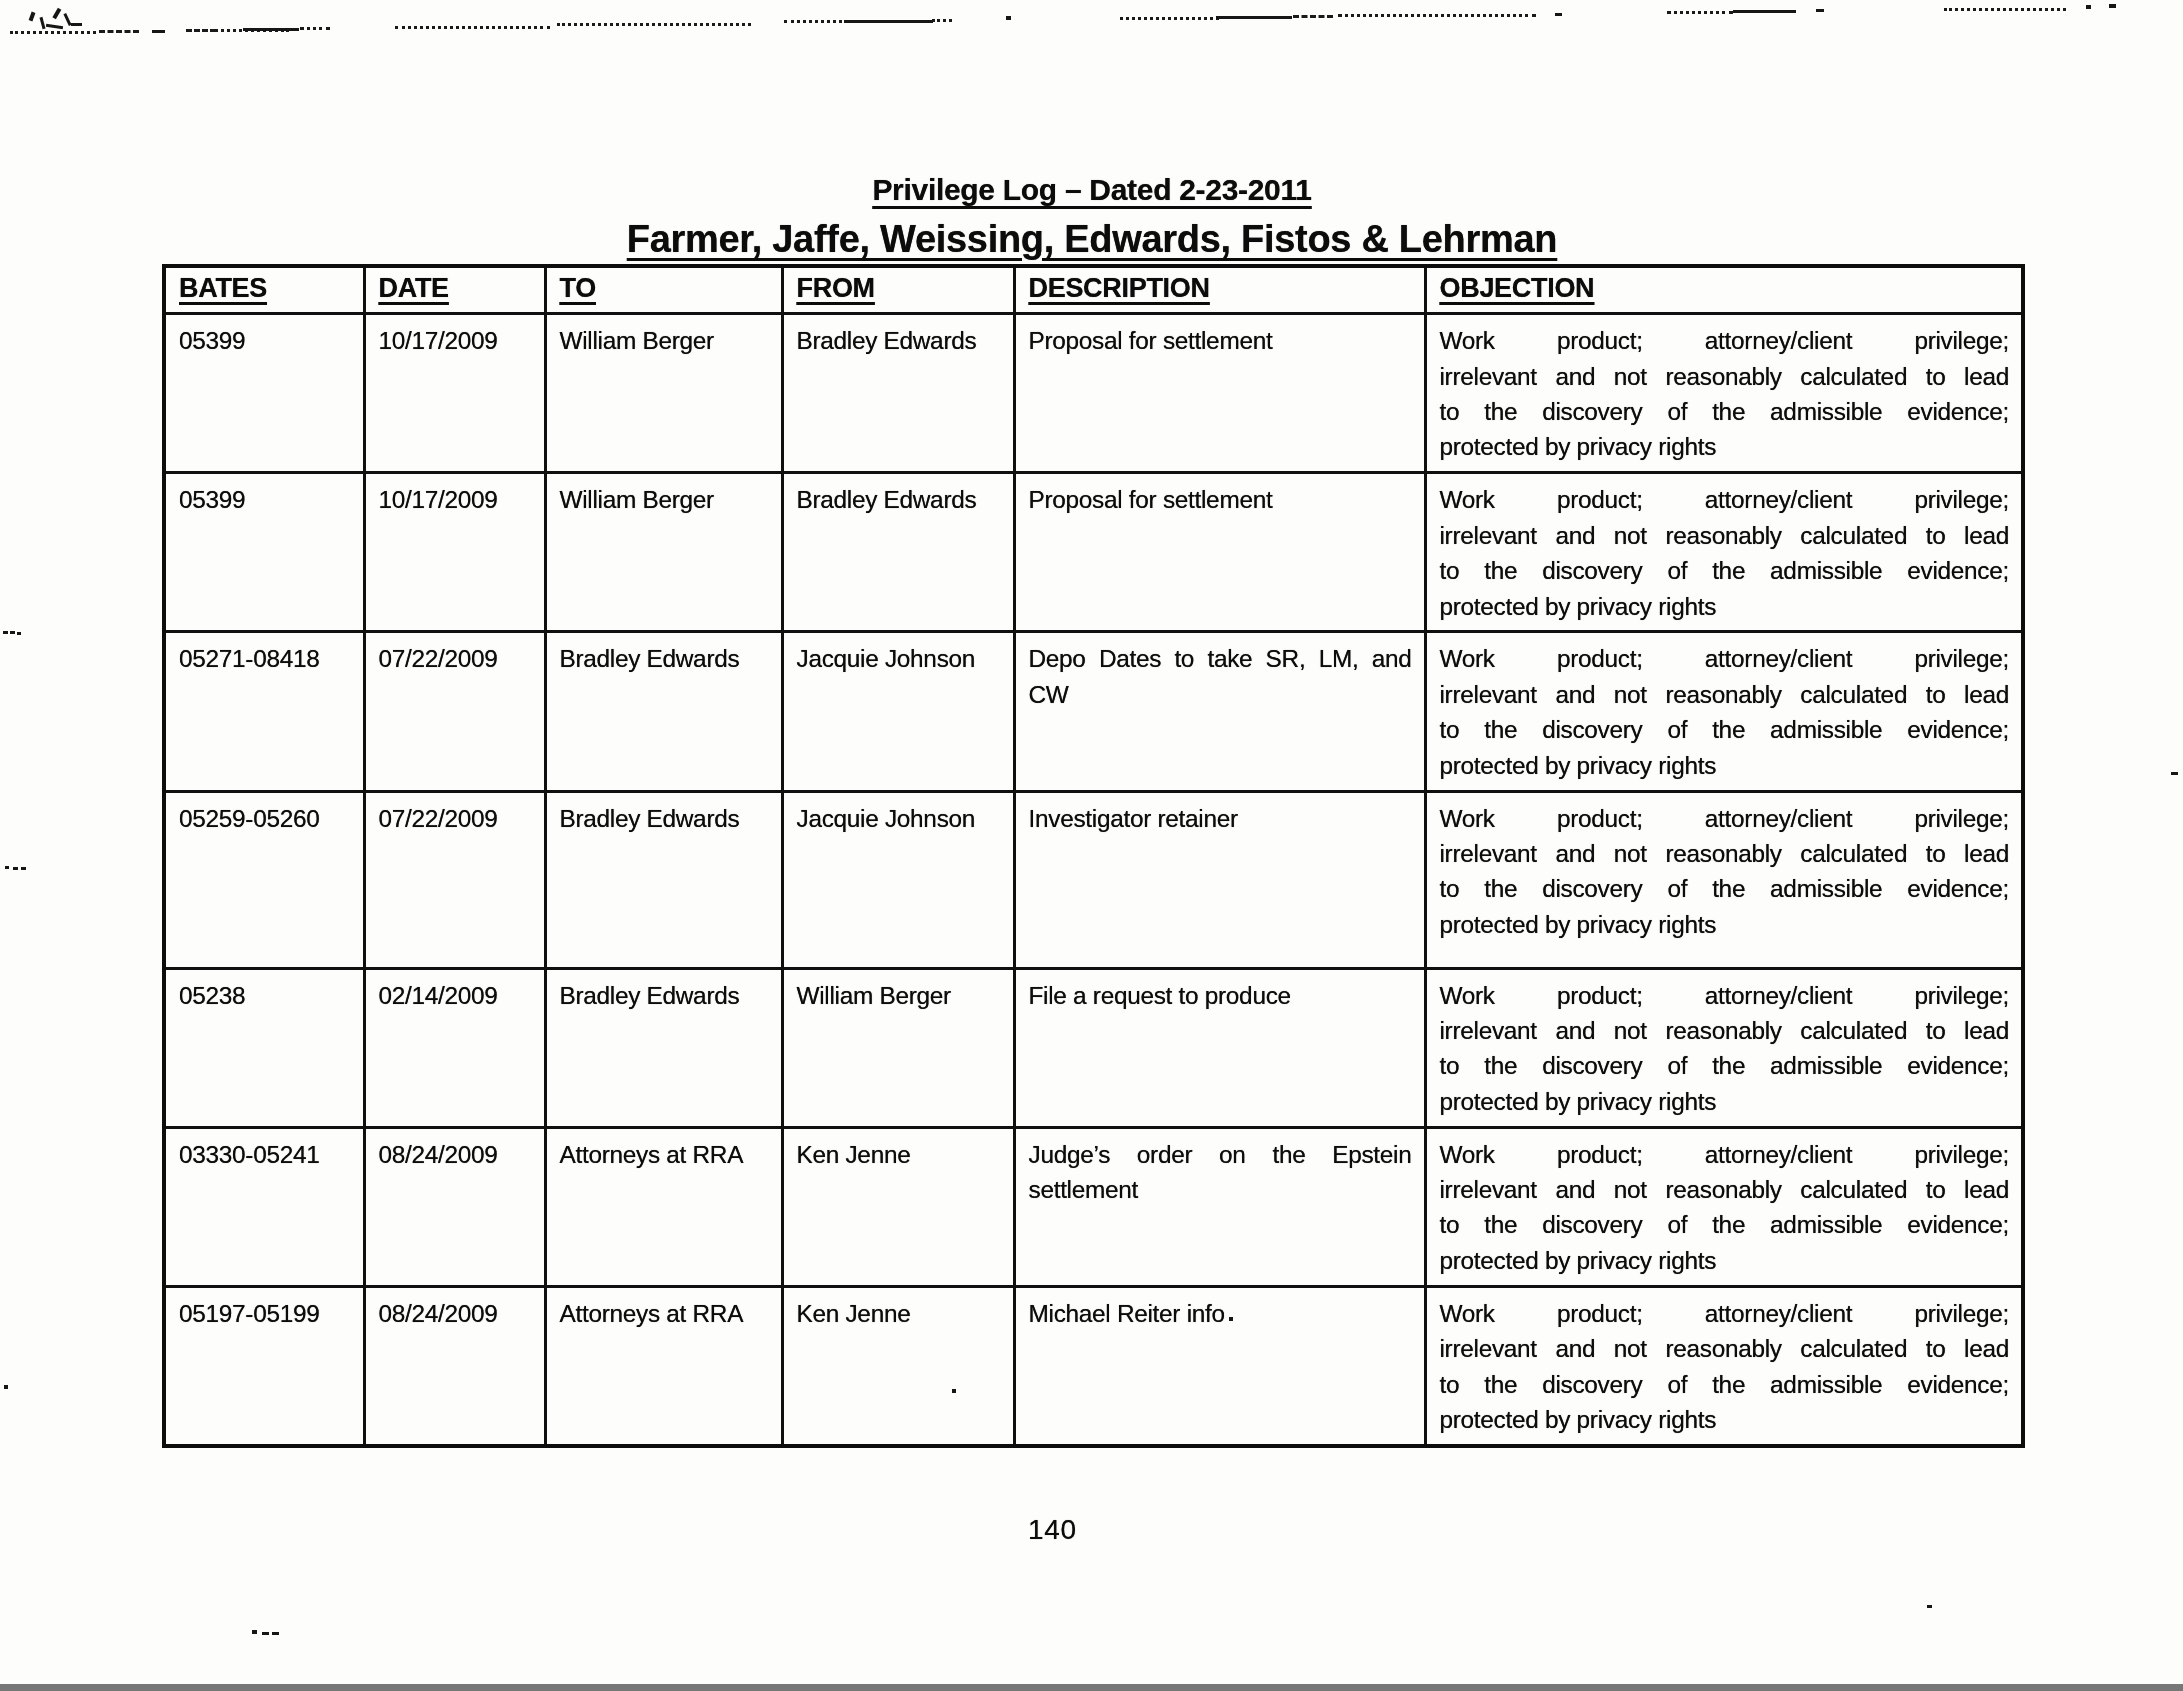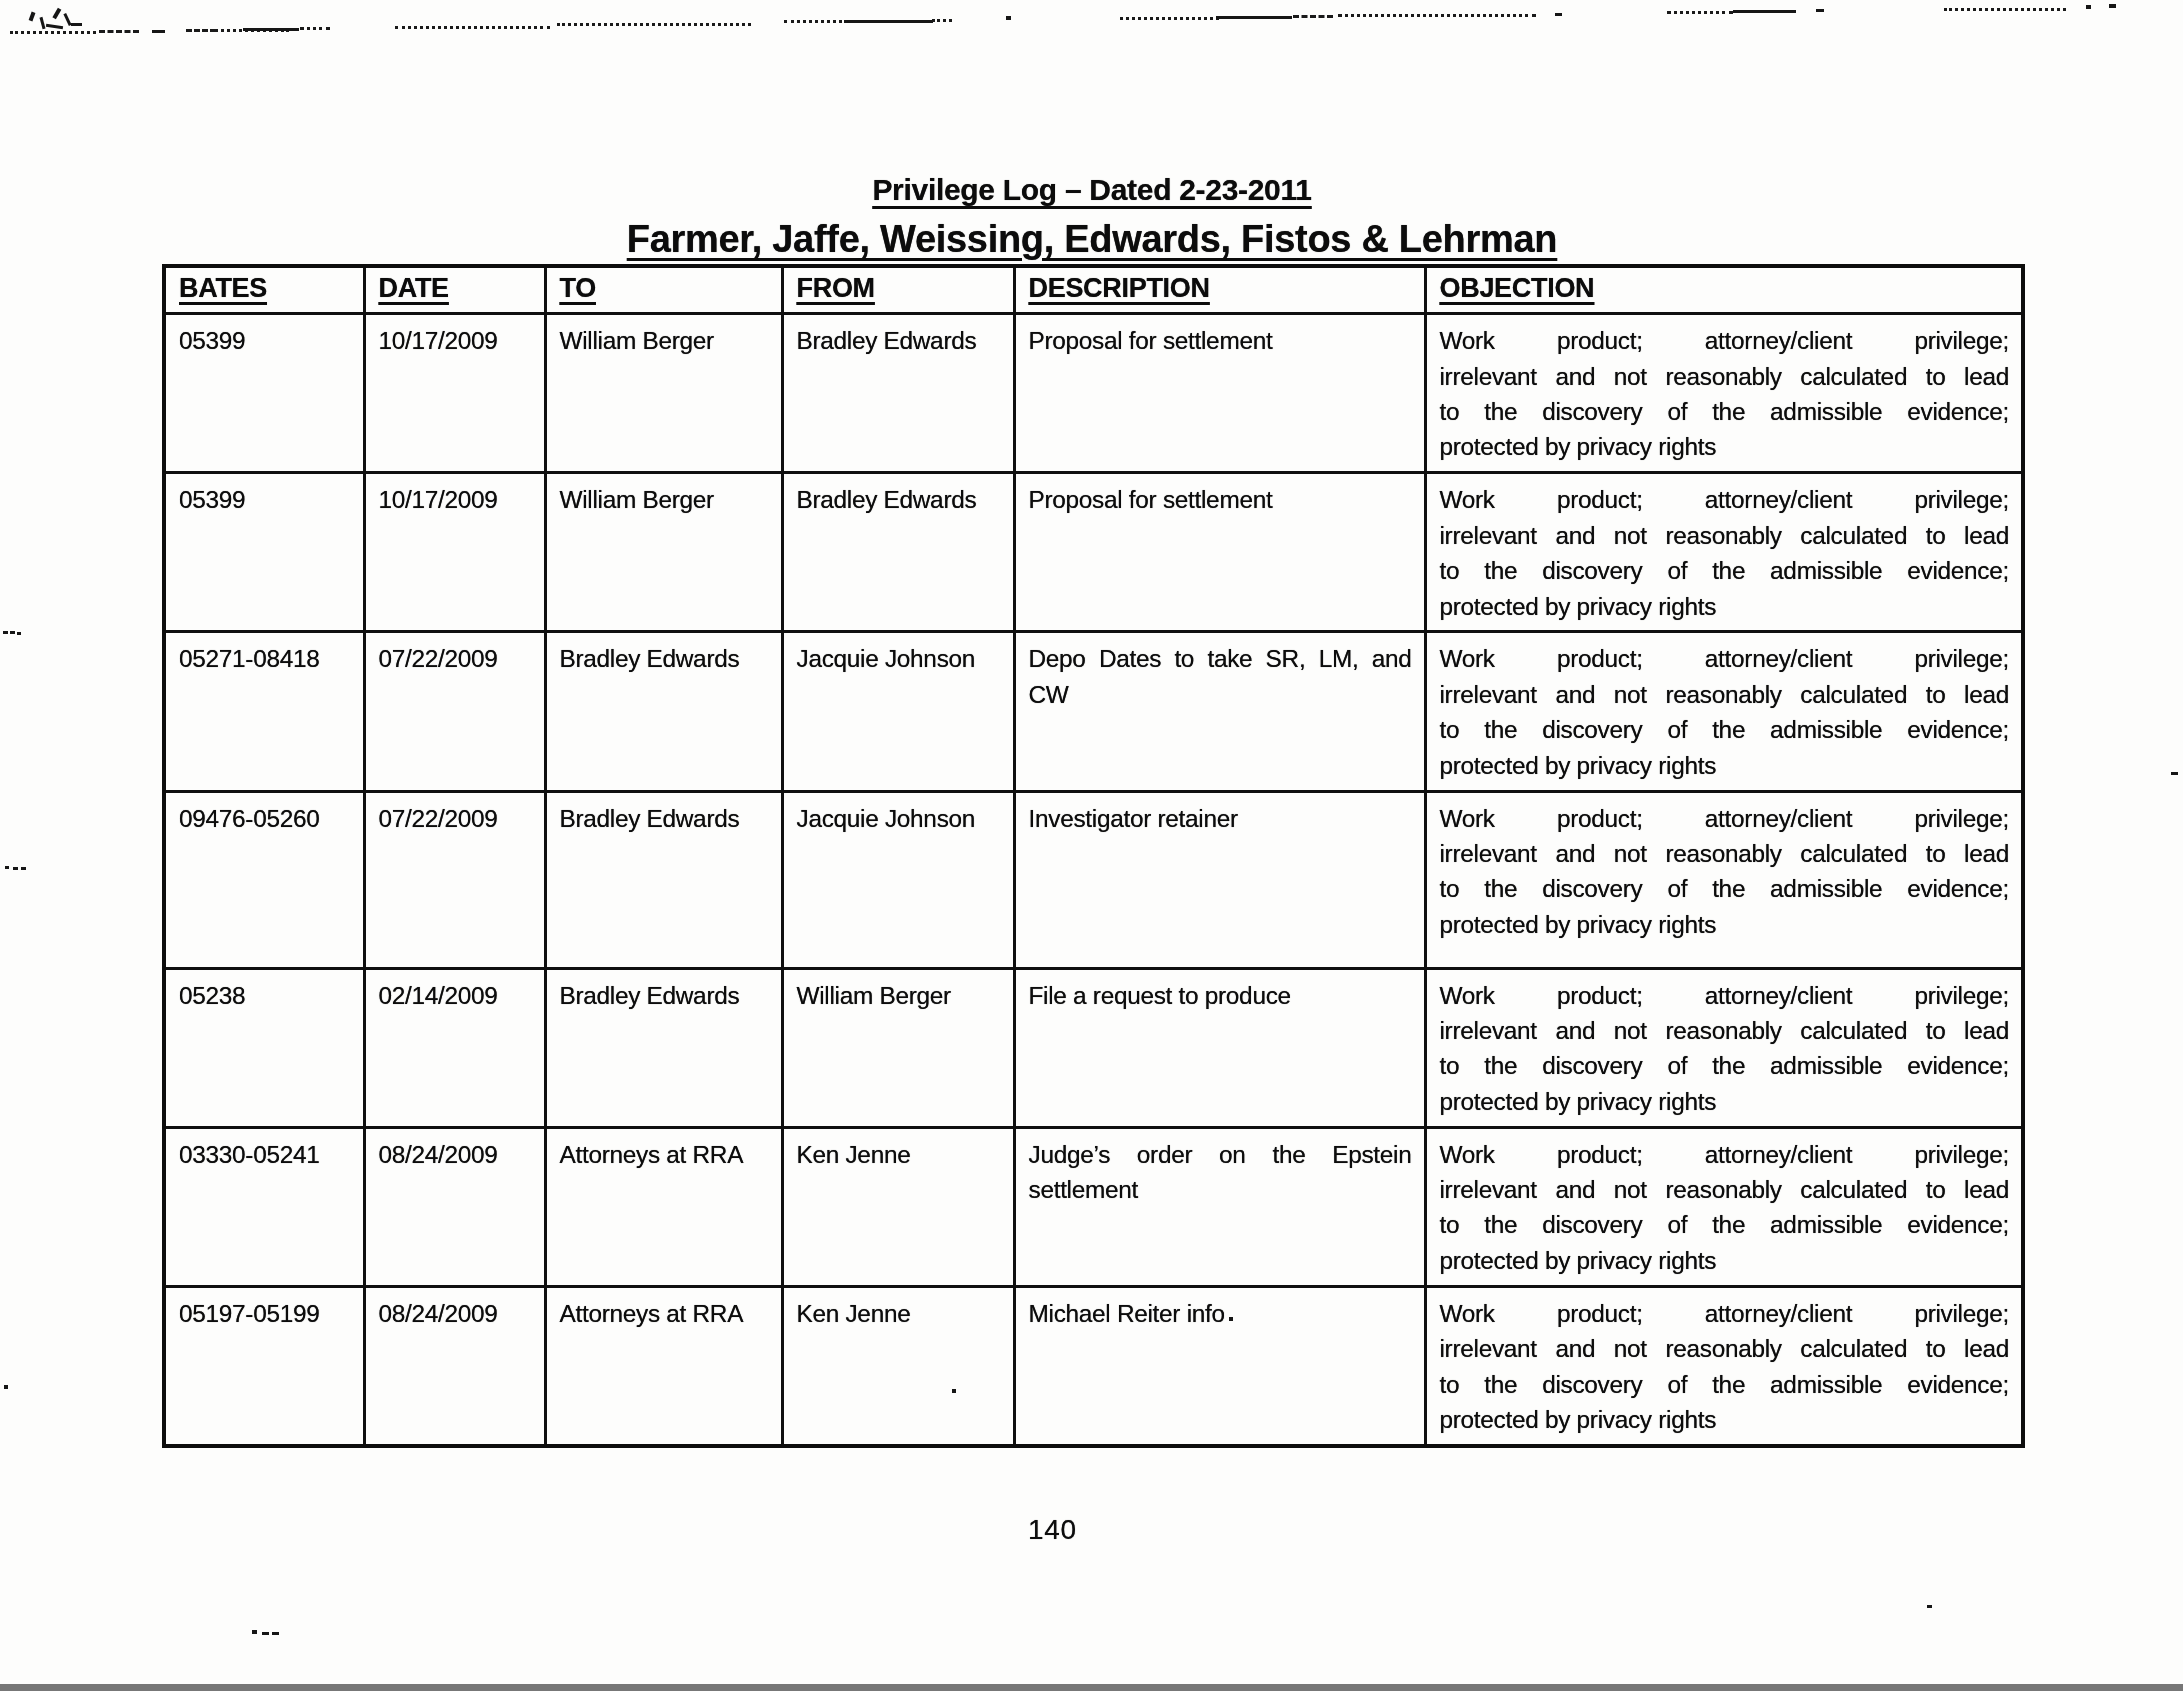--- a/index.html
+++ b/index.html
@@ -214,21 +214,21 @@
       <td>
         <div class="jl">Work product; attorney/client privilege;</div>
         <div class="jl">irrelevant and not reasonably calculated to lead</div>
         <div class="jl">to the discovery of the admissible evidence;</div>
         <div class="ll">protected by privacy rights</div>
       </td>
     </tr>
 
     <tr style="height:177px">
       <td>
-            <div>09476-05260</div>
+            <div>05259-05260</div>
           </td>
       <td>
             <div>07/22/2009</div>
           </td>
       <td>
             <div>Bradley Edwards</div>
           </td>
       <td>
             <div>Jacquie Johnson</div>
           </td>

